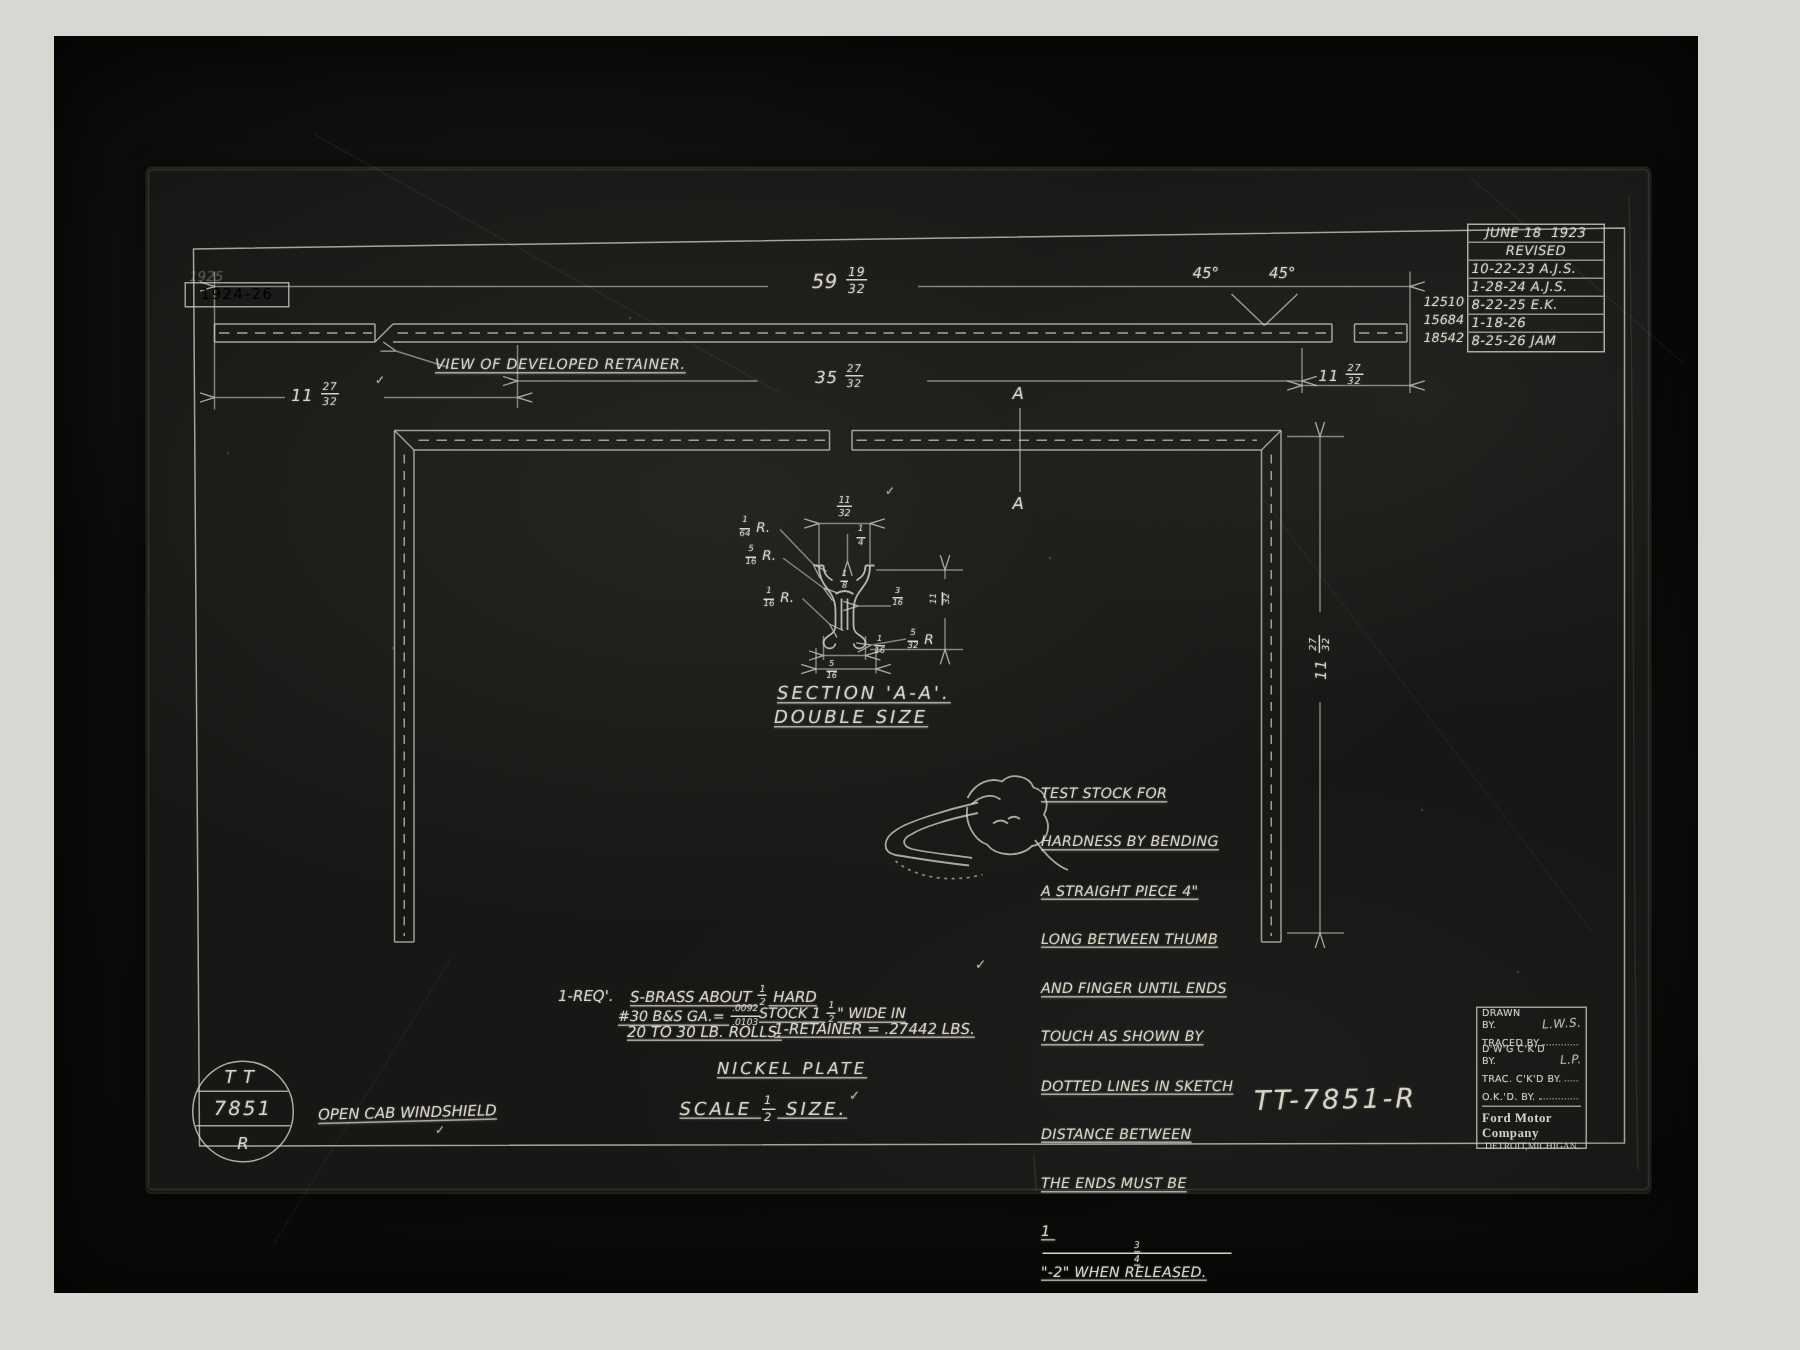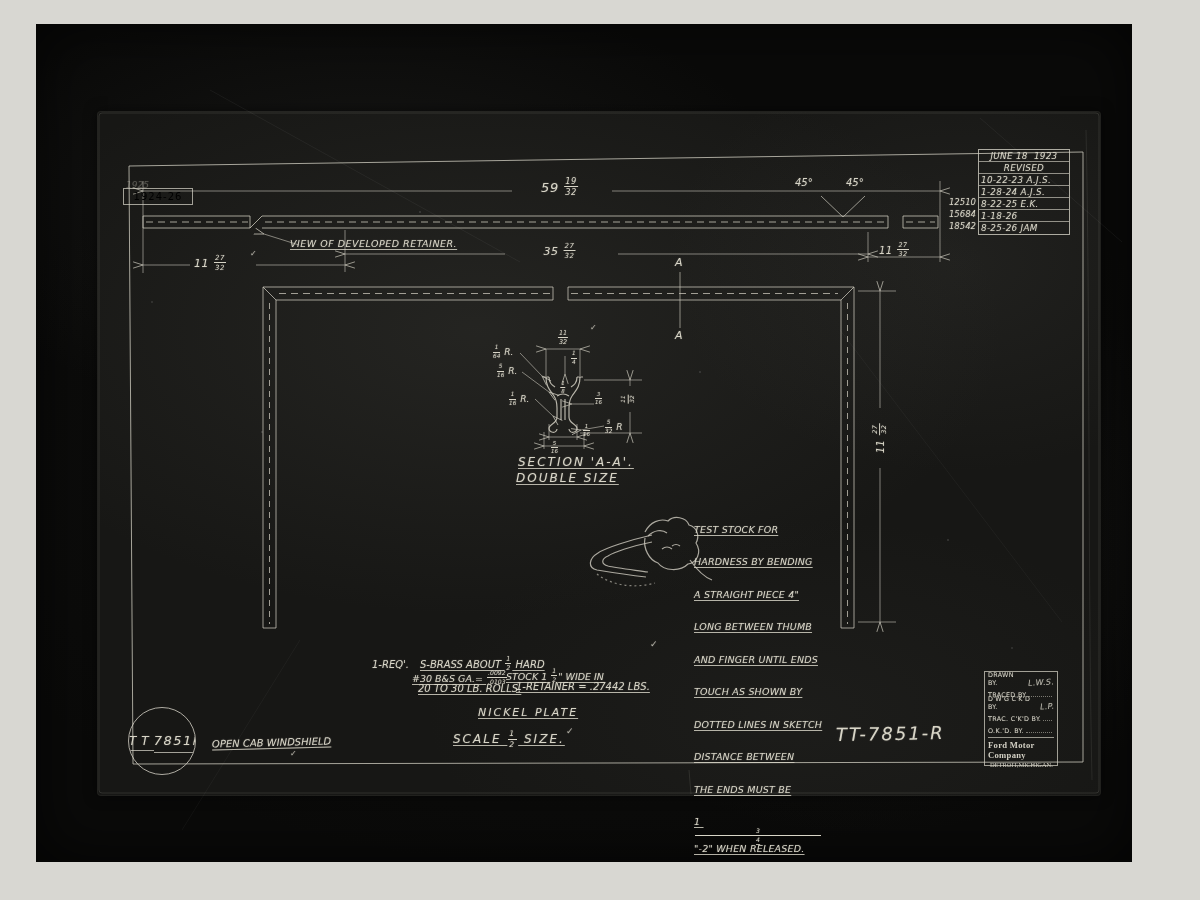--- a/index.html
+++ b/index.html
@@ -46,21 +46,21 @@
      font-style:italic;color:#d8d5c7;display:flex;align-items:center;padding:0 2px;white-space:pre;
      text-shadow:0 0 1.5px rgba(226,223,209,.38);}
   .revtable .row.c{justify-content:center;}
   .revtable .row:last-child{border-bottom:none;}
   .revno{position:absolute;width:40px;text-align:right;font-size:8.5px;}
   
   .note{position:absolute;left:694px;top:504px;font-size:9.5px;letter-spacing:.2px;}
   .note span{display:block;margin-bottom:1.2px;}
   
   .stamp{position:absolute;left:128px;top:707px;width:68px;height:68px;border:1.5px solid rgba(212,209,197,.8);
-     border-radius:50%;overflow:hidden;display:flex;flex-direction:row;align-items:center;}
+     border-radius:50%;overflow:hidden;display:flex;flex-direction:column;}
   .stamp div{display:flex;align-items:center;justify-content:center;font-style:italic;color:#d8d5c7;
      text-shadow:0 0 1.5px rgba(226,223,209,.38);}
   .stamp .b1{height:20px;font-size:12px;letter-spacing:5px;border-bottom:1px solid rgba(212,209,197,.75);}
   .stamp .b2{height:23px;font-size:13px;letter-spacing:1.5px;border-bottom:1px solid rgba(212,209,197,.75);}
   .stamp .b3{flex:1;font-size:11px;}
   
   .ford{position:absolute;left:984px;top:671px;width:74px;height:95px;border:1px solid rgba(208,205,193,.75);
      padding:3px 3px 2px;color:#d3d0c4;}
   .ford .frow{display:flex;align-items:flex-end;height:12px;font-size:6.4px;font-style:normal;letter-spacing:.3px;
      text-shadow:0 0 1px rgba(226,223,209,.3);}

